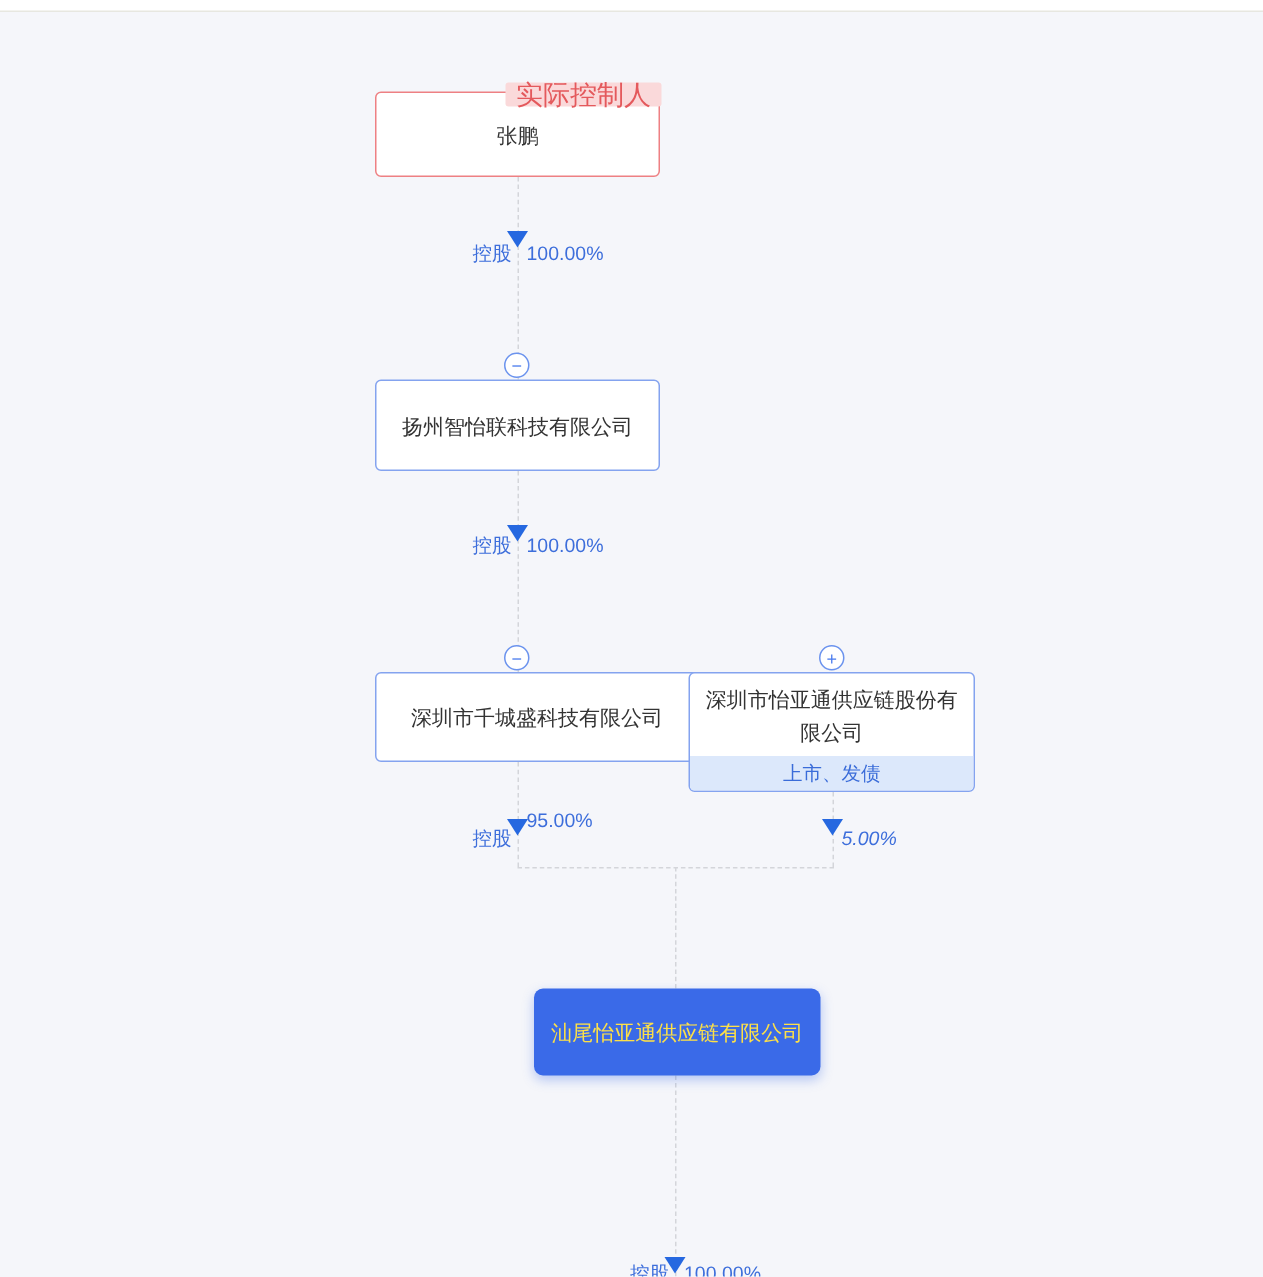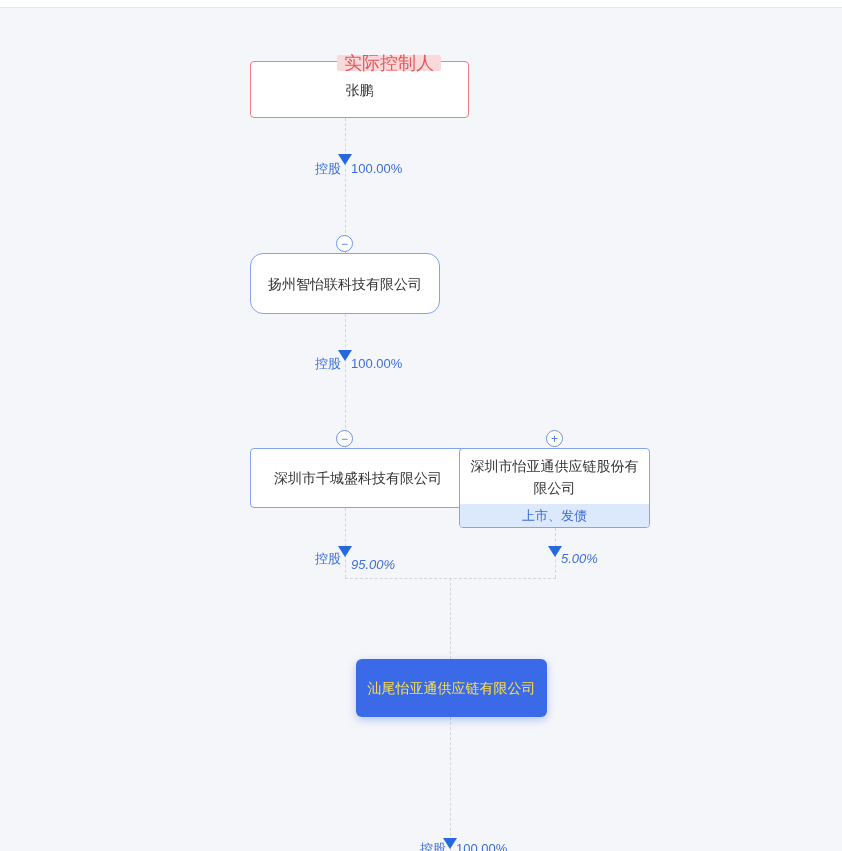--- a/index.html
+++ b/index.html
@@ -146,39 +146,39 @@
 
   <span class="edge-rel" style="right:501px; top:140px;">控股</span>
   <span class="edge-pct" style="left:351px; top:140px;">100.00%</span>
   <div class="arrow-down" style="left:338px; top:154px;"></div>
 
   <span class="edge-rel" style="right:501px; top:335px;">控股</span>
   <span class="edge-pct" style="left:351px; top:335px;">100.00%</span>
   <div class="arrow-down" style="left:338px; top:350px;"></div>
 
   <span class="edge-rel" style="right:501px; top:530px;">控股</span>
-  <span class="edge-pct" style="left:351px; top:536px;font-style:italic;">95.00%</span>
+  <span class="edge-pct" style="left:351px; top:518px;">95.00%</span>
   <div class="arrow-down" style="left:338px; top:546px;"></div>
 
   <span class="edge-pct" style="left:561px; top:530px;font-style:italic;">5.00%</span>
   <div class="arrow-down" style="left:548px; top:546px;"></div>
 
   <span class="edge-rel" style="right:396px; top:820px;">控股</span>
   <span class="edge-pct" style="left:456px; top:820px;">100.00%</span>
   <div class="arrow-down" style="left:443px; top:838px;"></div>
 
-  <div class="node node-red" style="left:250px; top:61px; width:219px; height:57px;">
+  <div class="node node-red" style="left:250px; top:61px; width:190px; height:57px;">
     <span>张鹏</span>
   </div>
   <span class="ctrl-tag" style="right:401px; top:55px;">实际控制人</span>
 
   <div class="circle-btn" style="left:336px; top:235px;">
     <span>−</span>
   </div>
-  <div class="node" style="left:250px; top:253px; width:190px; height:61px;border-radius:13px;">
+  <div class="node" style="left:250px; top:253px; width:190px; height:61px;">
     <span>扬州智怡联科技有限公司</span>
   </div>
 
   <div class="circle-btn" style="left:336px; top:430px;">
     <span>−</span>
   </div>
   <div class="node" style="left:250px; top:448px; width:216px; height:60px;">
     <span>深圳市千城盛科技有限公司</span>
   </div>
 

